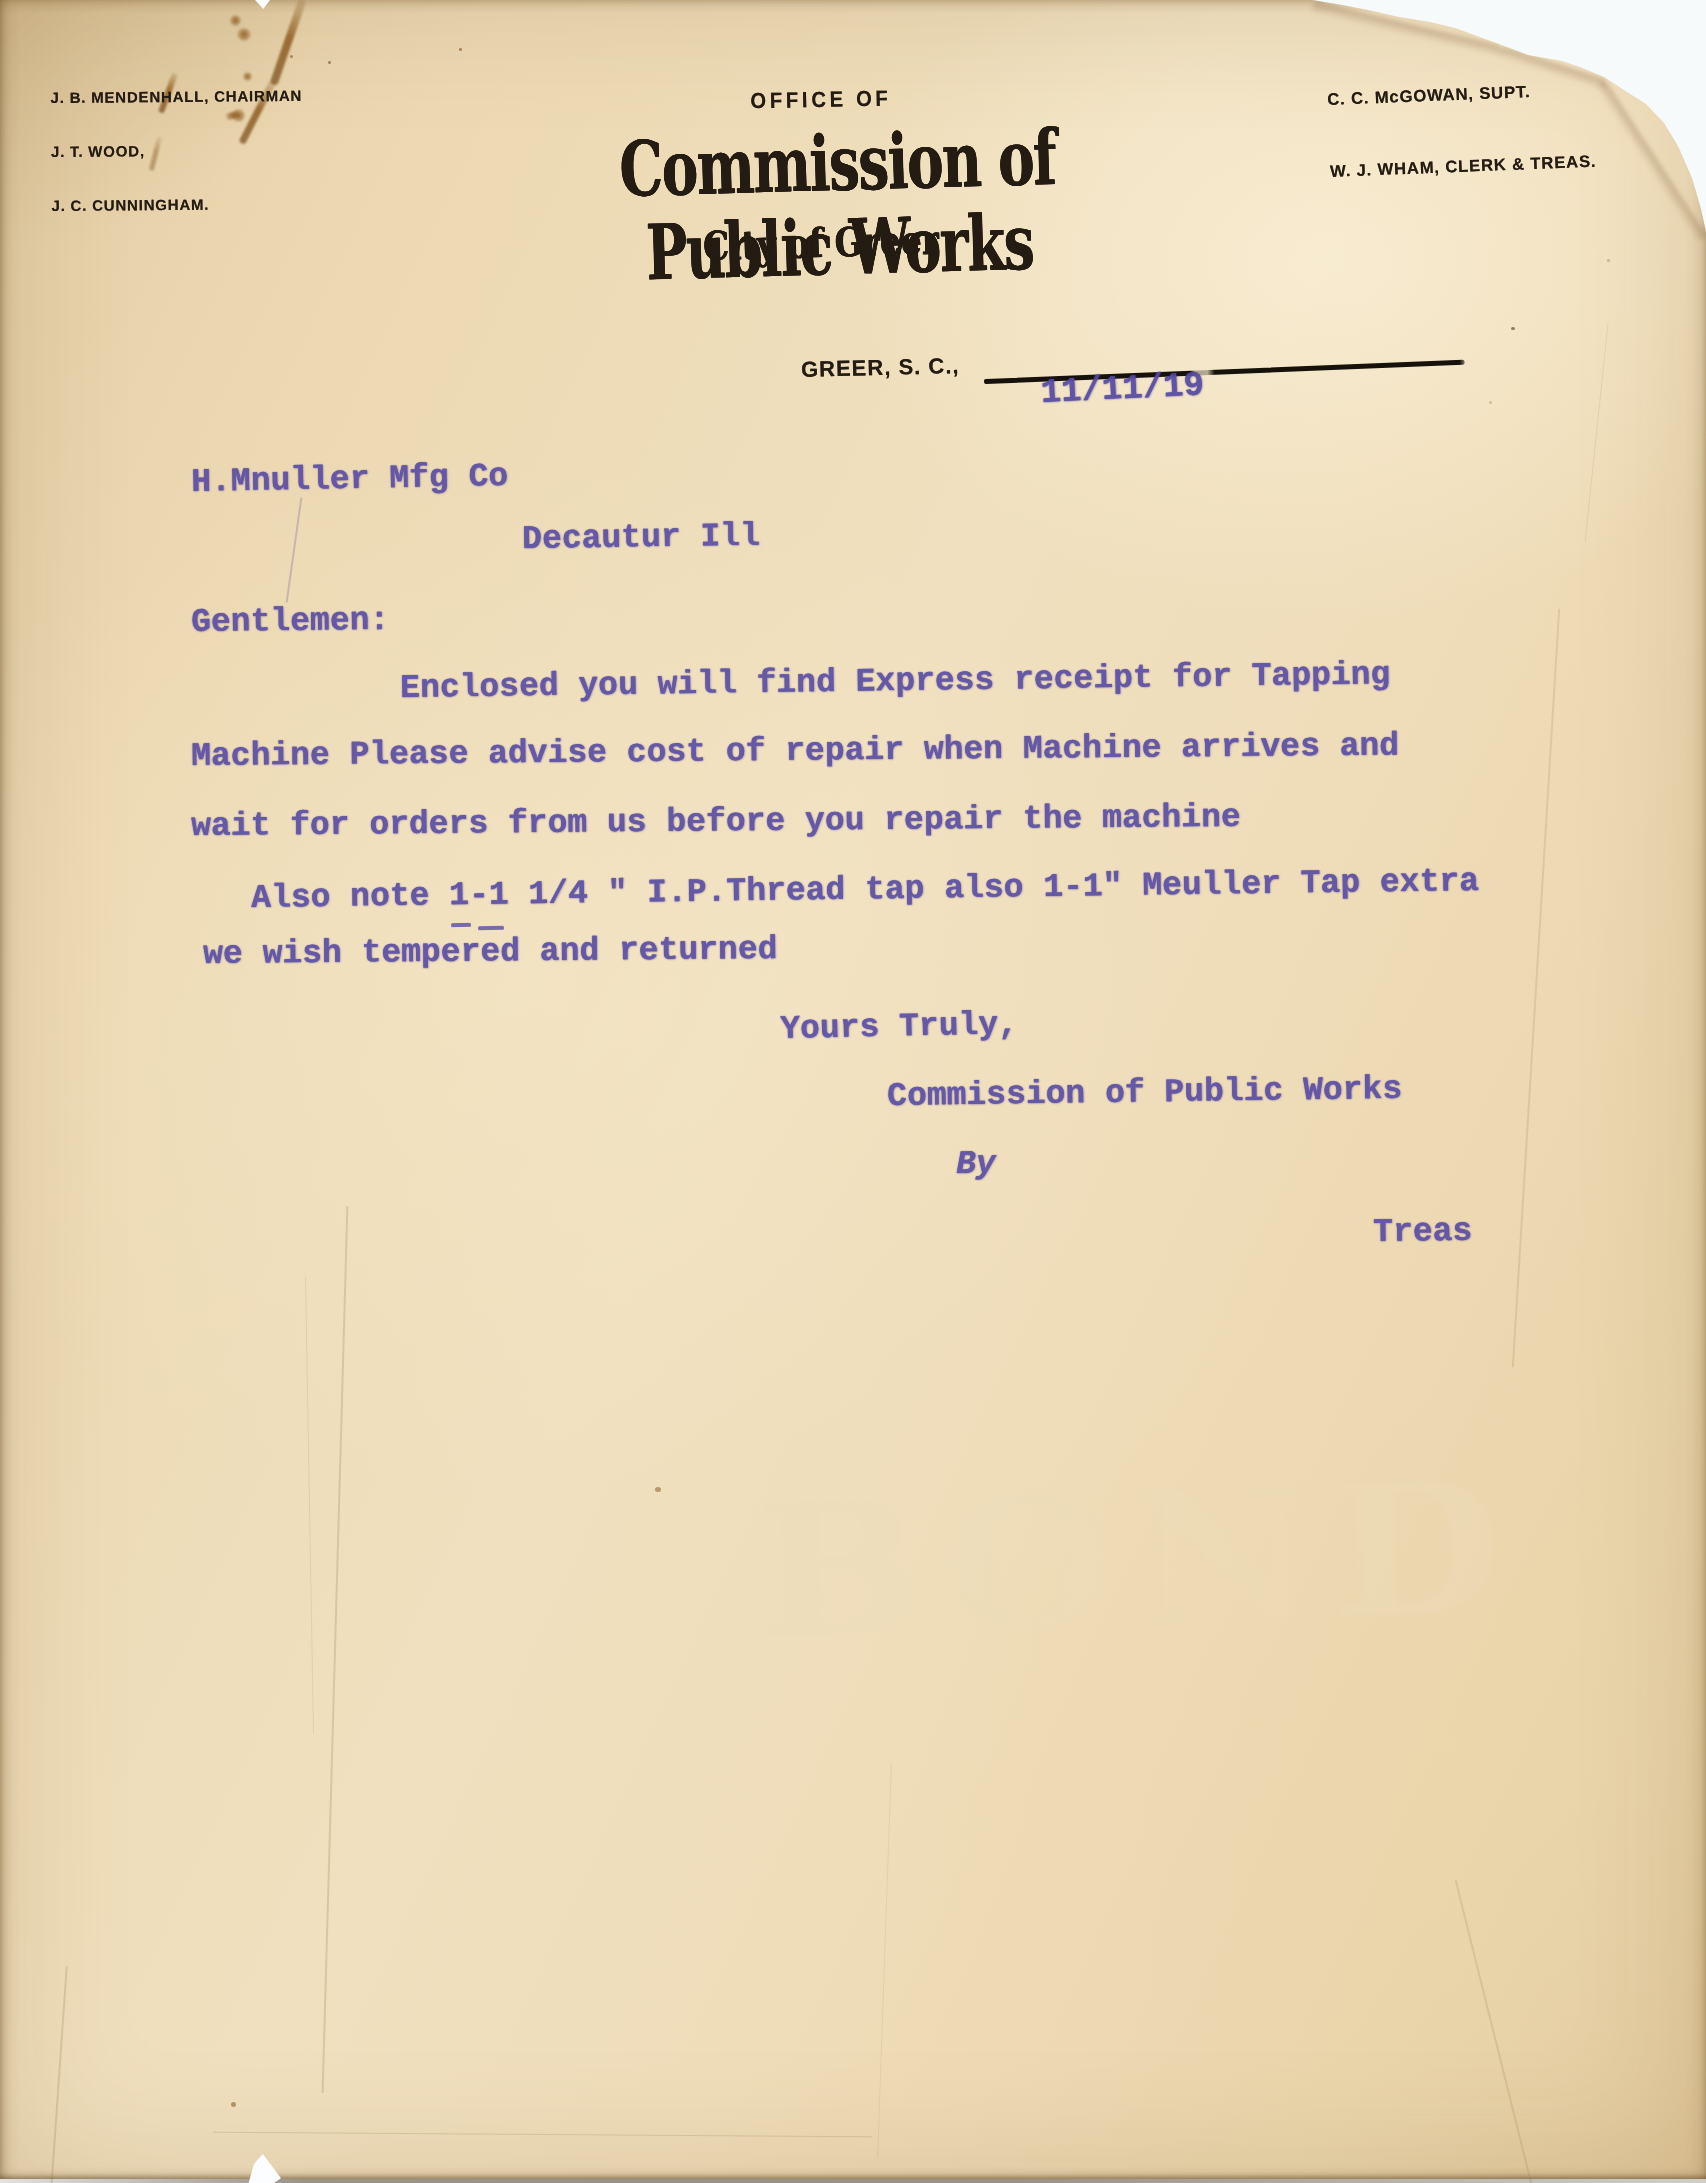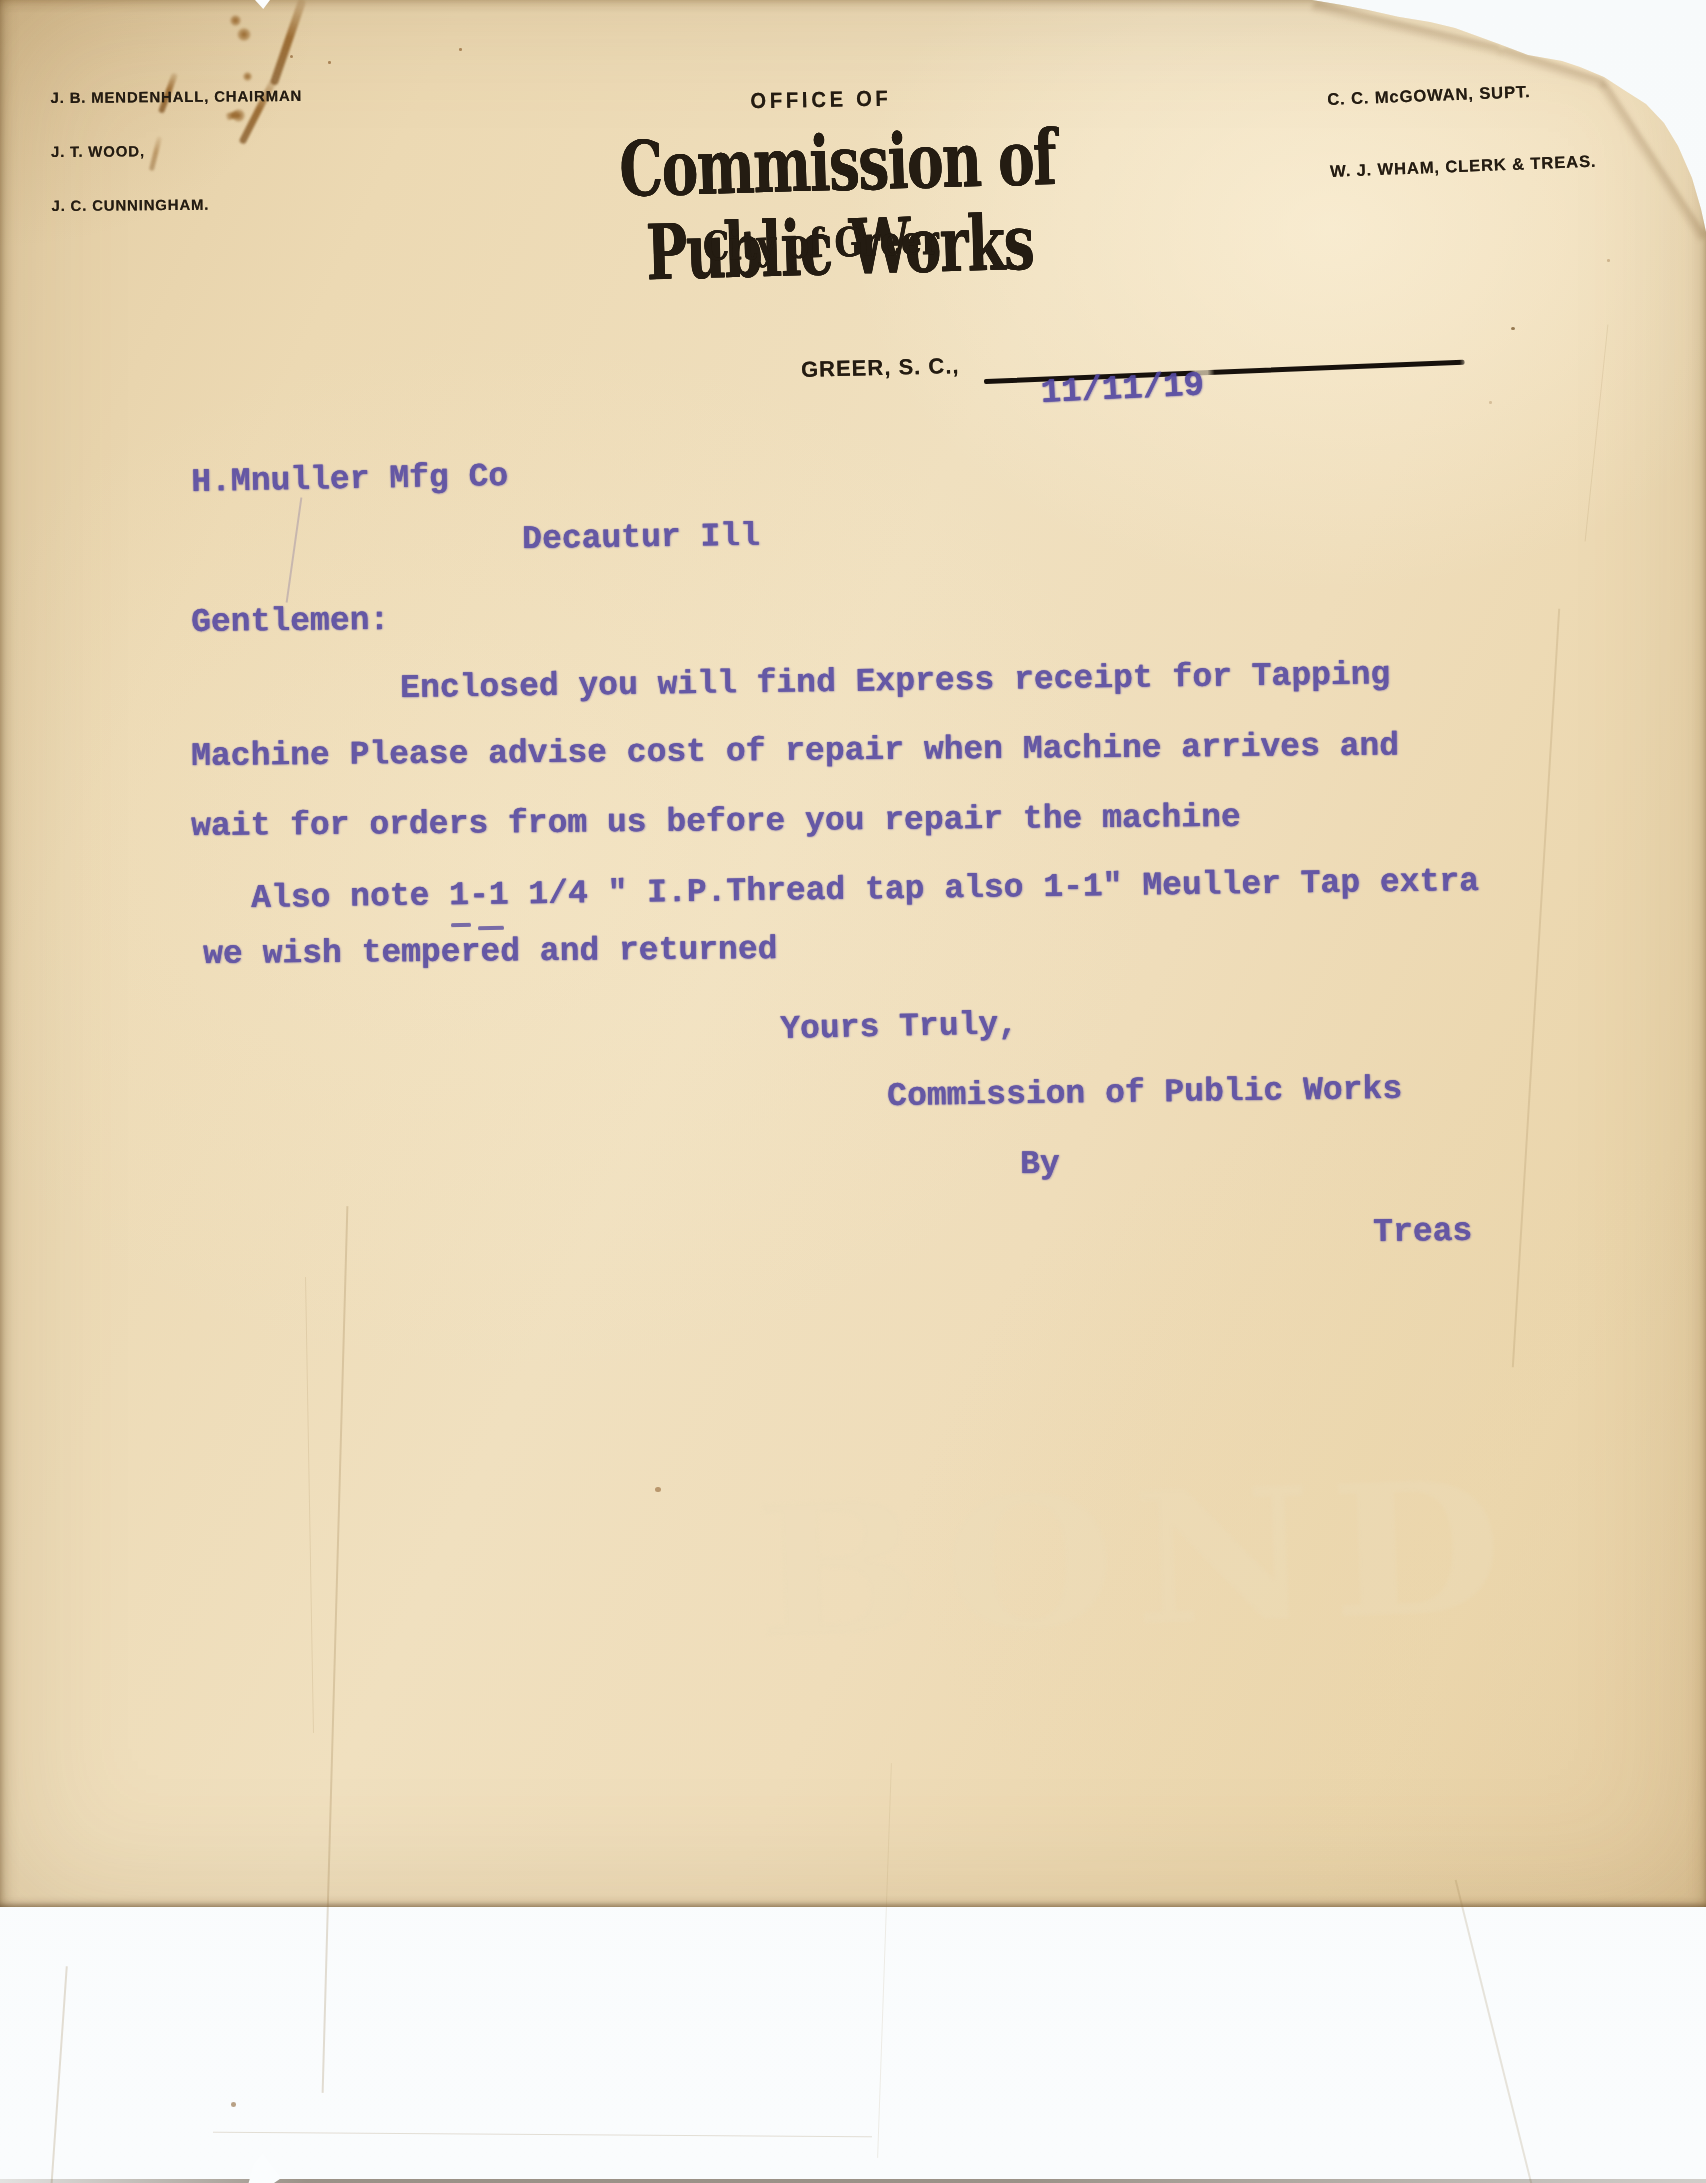--- a/index.html
+++ b/index.html
@@ -4,21 +4,21 @@
 <style>
   html,body{margin:0;padding:0;}
   body{background:#e8e8e6;font-family:"Liberation Sans",sans-serif;}
   .abs{position:absolute;}
   #page{
     position:relative;width:1706px;height:2183px;overflow:hidden;
     background:linear-gradient(180deg,#f7fafb 0%,#fafcfd 100%);
   }
   
   #paper{
-    position:absolute;left:0;top:0;width:1706px;height:1907px;
+    position:absolute;left:0;top:0;width:1706px;height:2179px;
     background:
       radial-gradient(811px 608px at 78% 12%, rgba(255,246,224,.55), transparent 60%),
       radial-gradient(1013px 811px at 30% 45%, rgba(249,236,206,.35), transparent 65%),
       radial-gradient(912px 709px at 85% 80%, rgba(236,215,173,.5), transparent 60%),
       radial-gradient(456px 355px at 0% 0%, rgba(150,110,55,.18), transparent 70%),
       linear-gradient(115deg,#e3cda4 0%,#ecd9b3 18%,#f0e0bf 45%,#efddba 62%,#ead5ab 85%,#e2c99d 100%);
     box-shadow:
       inset 0 -4.6px 6px -3px rgba(70,45,20,.55),
       inset 8px 0 15px -7px rgba(100,70,30,.5),
       inset -8px 0 17px -7px rgba(110,80,35,.34),
@@ -77,21 +77,21 @@
   #recipient{left:191px;top:466px;transform:rotate(-1.1deg);}
   #reccity{left:522px;top:523px;transform:rotate(-.8deg);}
   #salutation{left:191px;top:606px;transform:rotate(-.6deg);}
   #b1{left:400px;top:672px;transform:rotate(-.8deg);}
   #b2{left:191px;top:740px;transform:rotate(-.5deg);}
   #b3{left:191px;top:810px;transform:rotate(-.5deg);}
   #b4{left:251px;top:882px;transform:rotate(-.8deg);}
   #b5{left:203px;top:938px;transform:rotate(-.5deg);}
   #closing{left:780px;top:1013px;transform:rotate(-1.2deg);}
   #signedorg{left:887px;top:1080px;transform:rotate(-.8deg);}
-  #byline{left:1020px;top:1148px;transform:rotate(-.6deg);}
+  #byline{left:956px;top:1148px;transform:rotate(-.6deg);font-style:italic;}
   #signer{left:1373px;top:1216px;transform:rotate(-.8deg);}
   .twmark{background:rgba(90,77,160,.8);height:3.5px;border-radius:1.5px;filter:blur(0.3px);}
   #um1{left:451px;top:923px;width:20px;transform:rotate(-1deg);}
   #um2{left:478px;top:926px;width:26px;transform:rotate(-1deg);}
   #inksmudge{left:293px;top:497px;width:1.5px;height:106px;background:rgba(100,85,150,.28);
     transform:rotate(8deg);filter:blur(0.5px);}
   
   .rust{background:linear-gradient(180deg,rgba(122,74,21,.15),rgba(138,85,24,.8) 45%,rgba(110,63,14,.65));
     border-radius:5px;filter:blur(1px);}
   #rs1a{left:284px;top:-3px;width:7.6px;height:90px;transform:rotate(19deg);}

